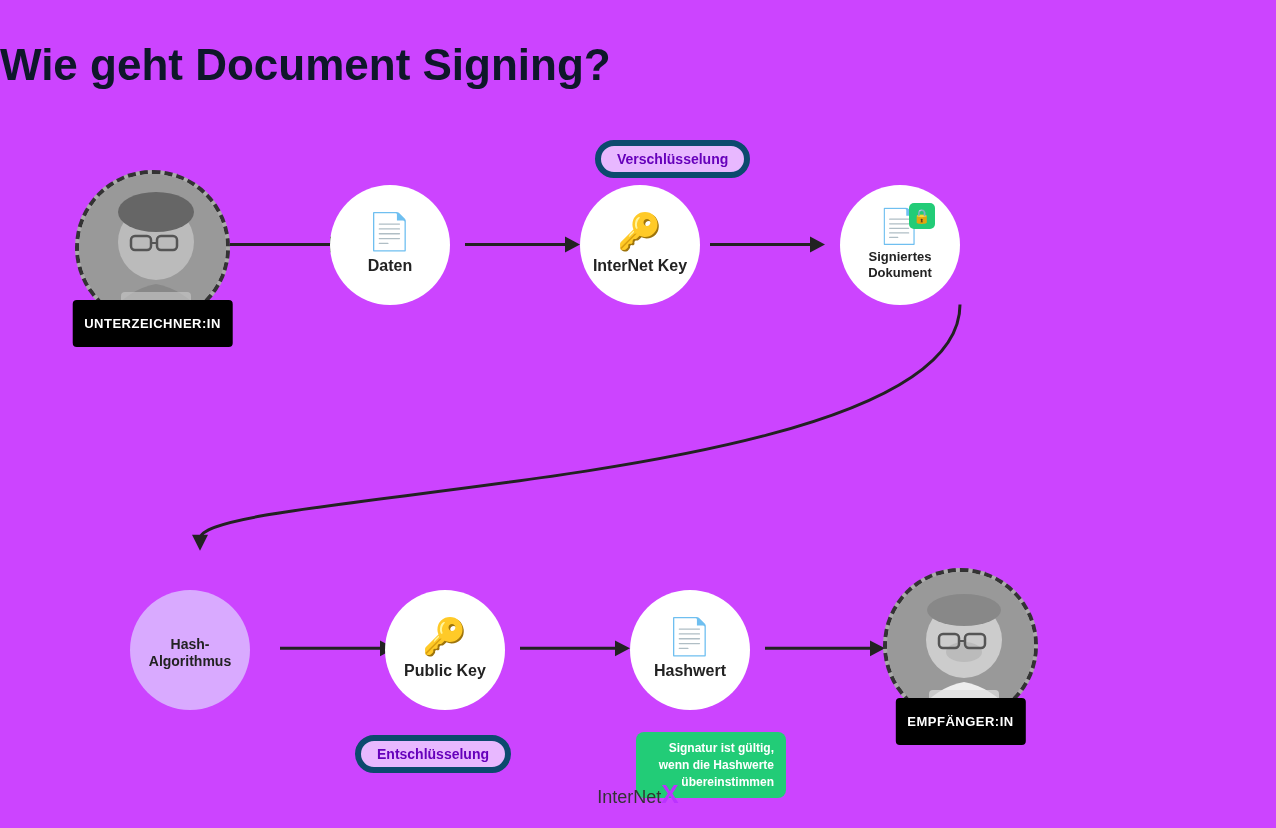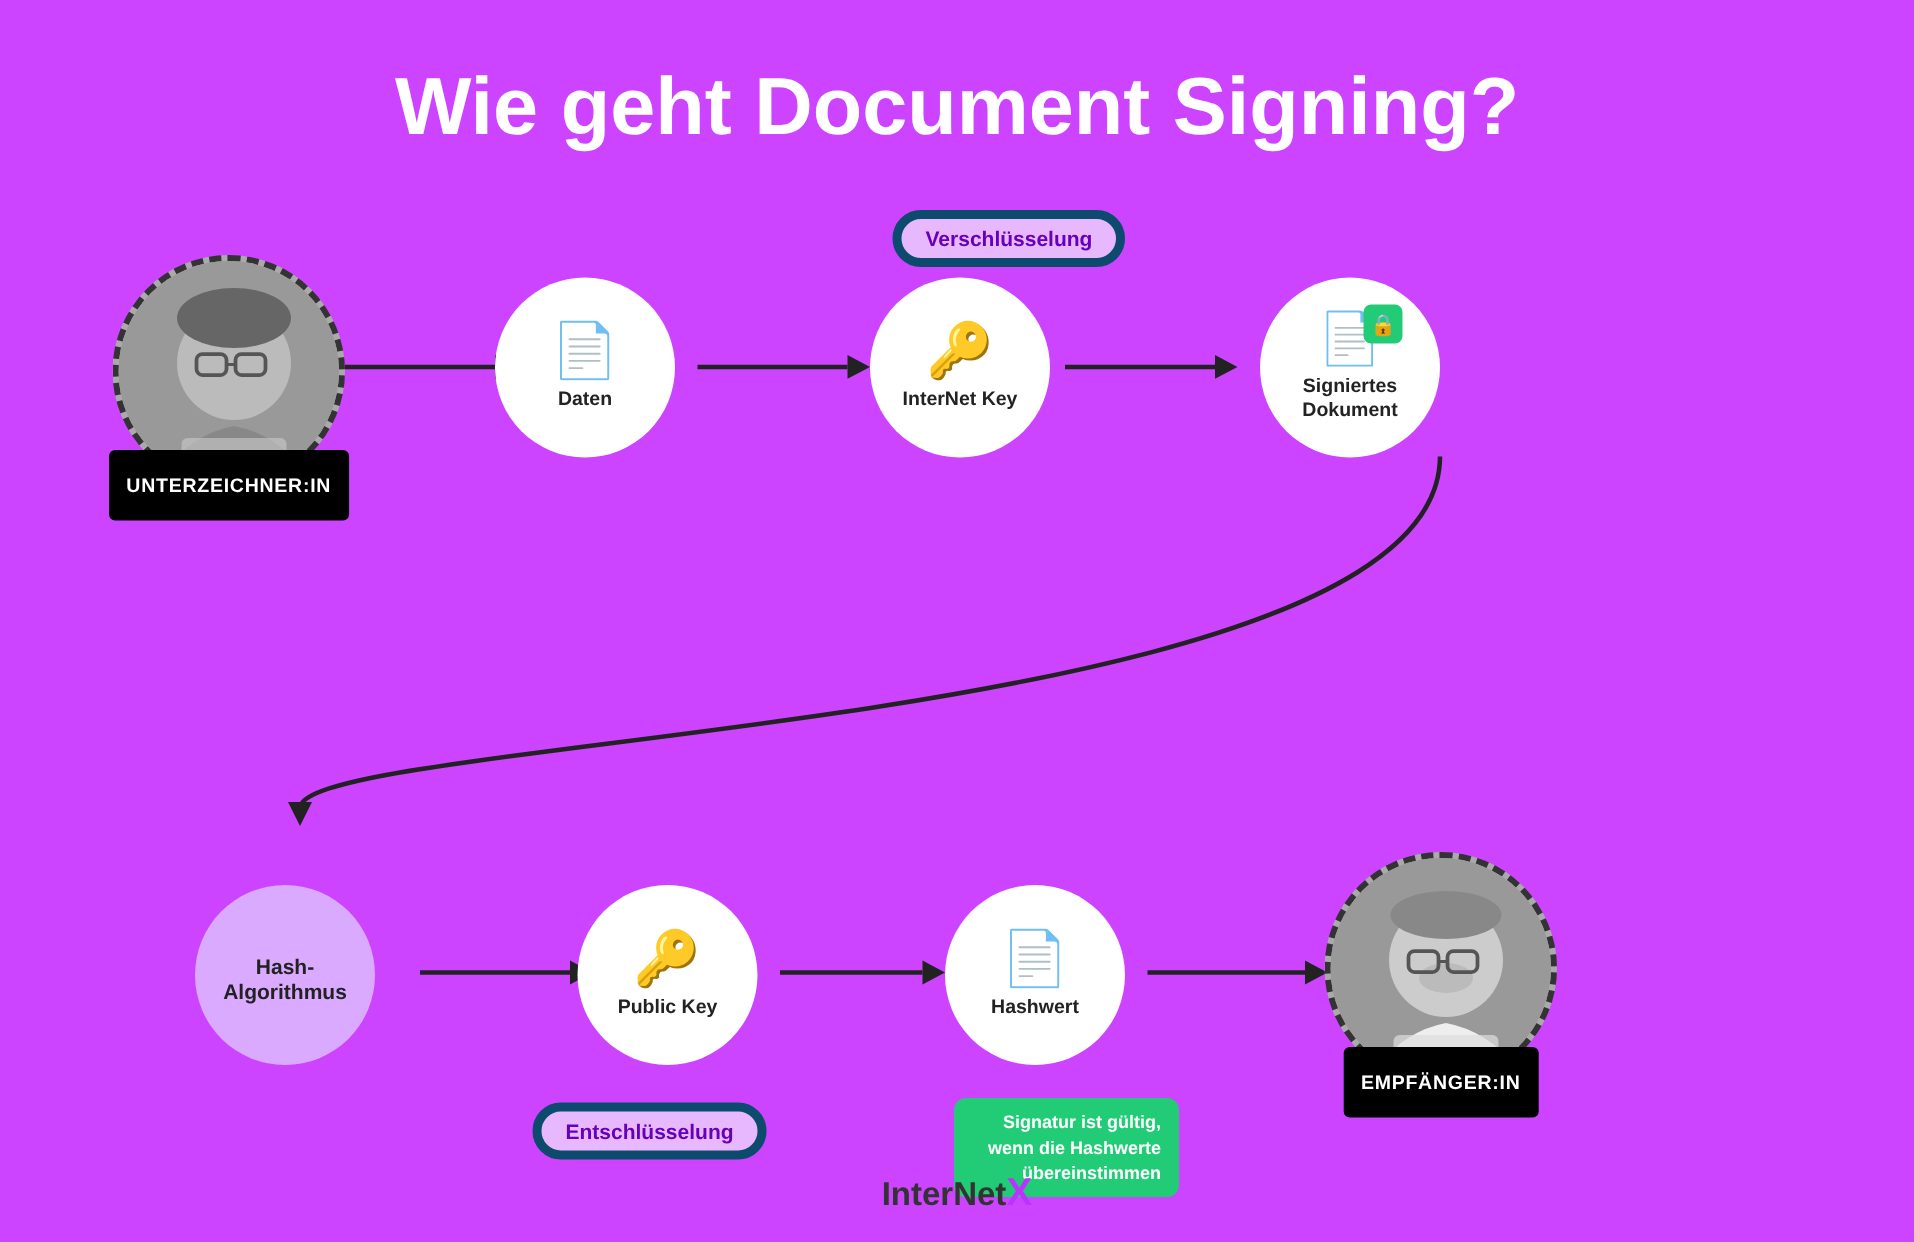--- a/index.html
+++ b/index.html
@@ -7,23 +7,23 @@
     body {
       width: 1276px;
       height: 828px;
       background-color: #cc44ff;
       font-family: 'Arial', sans-serif;
       overflow: hidden;
       position: relative;
     }
 
     .main-title {
-      text-align: center;
-      color: #ffffff;
-      font-size: 54px;
+      text-align: left;
+      color: #0f172a;
+      font-size: 44px;
       font-weight: 700;
       padding-top: 40px;
       margin-bottom: 10px;
     }
 
     .diagram-container {
       position: absolute;
       top: 110px;
       left: 0;
       right: 0;
@@ -38,21 +38,21 @@
       background: white;
       display: flex;
       flex-direction: column;
       align-items: center;
       justify-content: center;
       position: absolute;
       text-align: center;
     }
 
     .circle-label {
-      font-size: 13px;
+      font-size: 16px;
       font-weight: 600;
       color: #222;
       margin-top: 6px;
       line-height: 1.2;
     }
 
     .person-label-box {
       position: absolute;
       background: black;
       color: white;
@@ -242,15 +242,15 @@
         <rect x="30" y="155" width="95" height="6" rx="2" fill="#ccc" opacity="0.6"></rect>
       </svg>
     </div>
     <div class="person-label-box" style="bottom:-22px; left:50%; transform:translateX(-50%);">EMPFÄNGER:IN</div>
   </div>
 
 </div>
 
 <div class="logo-area">
   <span>
-    <span style="color:#333; font-weight:700; font-size:22px;">InterNet</span><span style="color:#bb33ff; font-weight:900; font-size:26px;">X</span>
+    <span style="color:#333; font-weight:400; font-size:18px;">InterNet</span><span style="color:#bb33ff; font-weight:900; font-size:26px;">X</span>
   </span>
 </div>
 
 </body></html>

